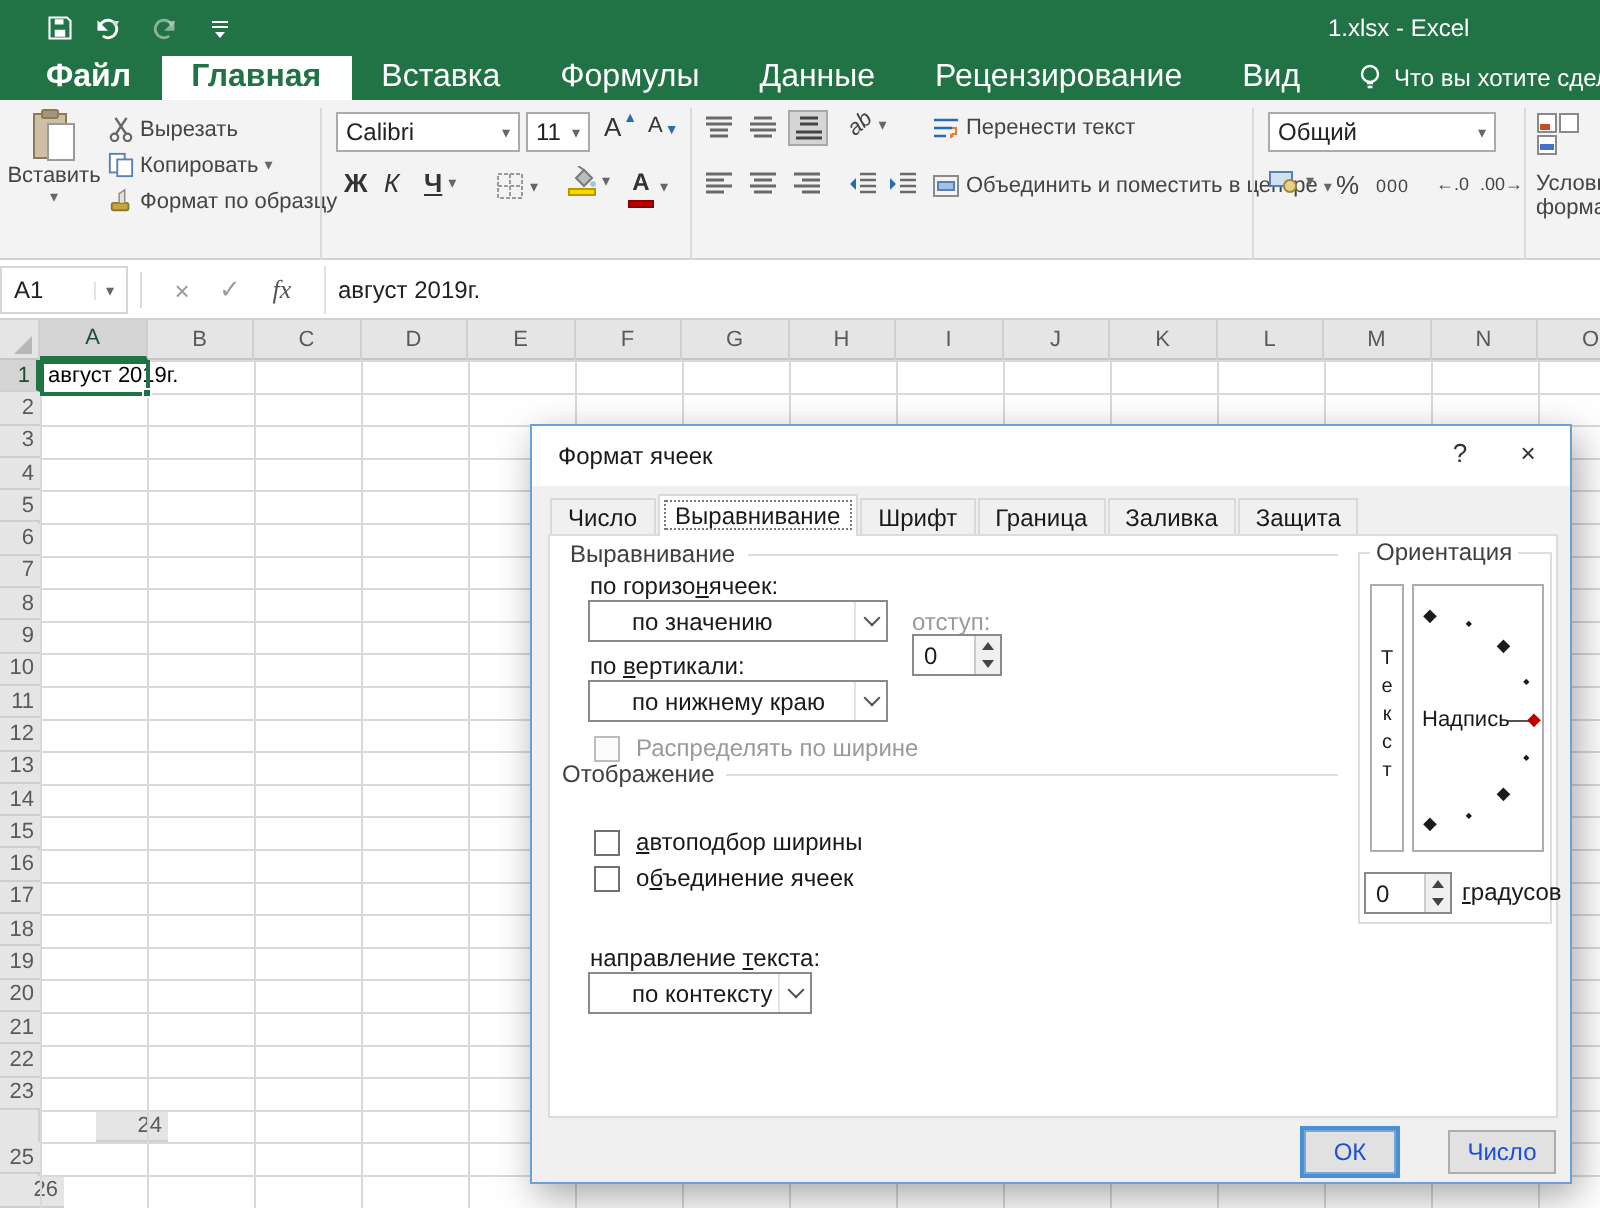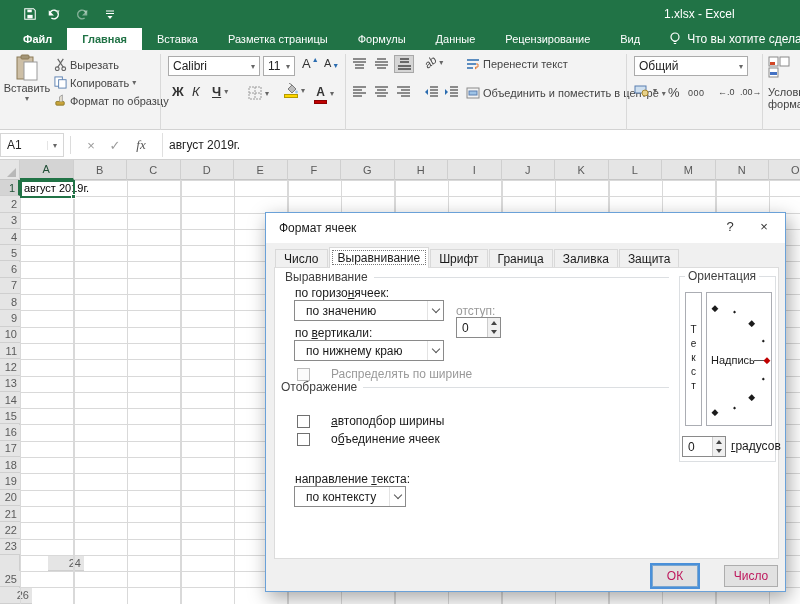--- a/index.html
+++ b/index.html
@@ -10,21 +10,21 @@
 
   
   #titlebar { left:0; top:0; width:800px; height:28px; background:#217346; }
   .qat-btn { display:inline-flex; align-items:center; justify-content:center; width:20px; height:20px; margin-top:4px; }
   .qat-chev { color:#cfe3d8; font-size:7px; margin-left:-4px; margin-top:8px; }
   #win-title { color:#ffffff; font-size:12px; top:7px; left:664px; white-space:nowrap; }
 
   
   #tabrow { left:0; top:28px; width:800px; height:22px; background:#217346; display:flex; align-items:stretch; }
   #ribbon-tabs { display:flex; margin-left:8px; }
-  .rtab { color:#ffffff; font-size:11px; padding:0 15px; display:flex; align-items:center; white-space:nowrap; }
+  .rtab { color:#ffffff; font-size:16px; padding:0 15px; display:flex; align-items:center; white-space:nowrap; }
   .rtab.file { background:#217346; font-weight:bold; }
   .rtab.active { background:#ffffff; color:#217346; font-weight:bold; }
   #tellme { display:flex; align-items:center; color:#ffffff; font-size:12px; margin-left:14px; gap:6px; white-space:nowrap; }
 
   
   #ribbon { left:0; top:50px; width:800px; height:80px; background:#f3f3f3; border-bottom:1px solid #d2d2d2; }
   .rsep { position:absolute; top:4px; width:1px; height:106px; background:#d9d9d9; }
   .grp-label { position:absolute; top:114px; font-size:10px; color:#666; text-align:center; white-space:nowrap; }
   .launcher { position:absolute; top:114px; width:10px; height:10px; border-left:1px solid #8a8a8a; border-top:1px solid #8a8a8a; }
   .launcher::after { content:""; position:absolute; right:1px; bottom:1px; width:4px; height:4px; border-right:1.5px solid #8a8a8a; border-bottom:1.5px solid #8a8a8a; }
@@ -71,43 +71,43 @@
   #dlg-close { right:12px; top:6px; font-size:13px; color:#333; width:18px; text-align:center; }
   #dlg-tabs { left:9px; top:34px; display:flex; align-items:flex-end; height:21px; }
   .dtab { height:19px; padding:0 8px; font-size:12px; color:#1a1a1a; background:#f0f0f0; border:1px solid #d9d9d9; border-bottom:none; display:flex; align-items:center; margin-right:1px; }
   .dtab.active { height:21px; background:#fff; position:relative; z-index:2; outline:1px dotted #777; outline-offset:-4px; }
   #dlg-page { left:8px; top:54px; width:505px; height:292px; background:#fff; border:1px solid #dcdcdc; z-index:1; }
   .gcap { display:flex; align-items:center; gap:6px; position:absolute; font-size:12px; color:#404040; }
   .gcap .line { height:1px; background:#dcdfe2; }
   .dlabel { position:absolute; font-size:12px; color:#1a1a1a; white-space:nowrap; }
   .dlabel.dis { color:#9a9a9a; }
   .u { text-decoration:underline; }
-  .dcombo { position:absolute; height:21px; background:#fff; border:1px solid #8a8a8a; font-size:12px; color:#1a1a1a; display:flex; align-items:center; padding-left:11px; }
+  .dcombo { position:absolute; height:21px; background:#fff; border:1px solid #8a8a8a; font-size:12px; color:#1a1a1a; display:flex; align-items:center; padding-left:21px; }
   .dcombo .chev { margin-left:auto; width:16px; align-self:stretch; border-left:1px solid #e3e3e3; display:flex; align-items:center; justify-content:center; }
   .dcombo .chev i { width:6px; height:6px; border-right:1.4px solid #555; border-bottom:1.4px solid #555; transform:rotate(45deg); margin-top:-3px; }
   .spin { position:absolute; height:21px; background:#fff; border:1px solid #8a8a8a; font-size:12px; color:#1a1a1a; display:flex; }
   .spin .val { flex:1; display:flex; align-items:center; padding-left:5px; }
   .spin .btns { width:13px; border-left:1px solid #ccc; display:flex; flex-direction:column; }
   .spin .btns div { flex:1; background:#f0f0f0; display:flex; align-items:center; justify-content:center; }
   .tri-up { width:0; height:0; border-left:3px solid transparent; border-right:3px solid transparent; border-bottom:4px solid #444; }
   .tri-dn { width:0; height:0; border-left:3px solid transparent; border-right:3px solid transparent; border-top:4px solid #444; }
-  .cbrow { position:absolute; display:flex; align-items:center; gap:21px; }
+  .cbrow { position:absolute; display:flex; align-items:center; gap:8px; }
   .cb { width:13px; height:13px; background:#fff; border:1px solid #707070; flex:none; }
   .cb.dis { border-color:#bcbcbc; background:#fbfbfb; }
   #orient-box { position:absolute; left:404px; top:8px; width:97px; height:186px; border:1px solid #dcdfe2; }
   #orient-cap { position:absolute; left:410px; top:1px; font-size:12px; color:#404040; background:#fff; padding:0 3px; }
   #vtext-box { position:absolute; left:410px; top:24px; width:17px; height:134px; border:1px solid #abadb3; display:flex; align-items:center; justify-content:center; }
   #vtext { writing-mode:vertical-rl; text-orientation:upright; font-size:10px; letter-spacing:3px; color:#1a1a1a; }
   #dial { position:absolute; left:431px; top:24px; width:66px; height:134px; border:1px solid #abadb3; }
   .dot { position:absolute; color:#1b1b1b; transform:translate(-50%,-50%); line-height:1; }
   .dot.red { color:#c00000; }
   #needle-label { position:absolute; left:4px; top:61px; font-size:11px; color:#1a1a1a; }
   #needle-line { position:absolute; left:47px; top:67px; width:12px; height:1px; background:#555; }
   #deg-label { position:absolute; left:456px; top:171px; font-size:12px; color:#1a1a1a; }
-  .btn { position:absolute; height:22px; background:#e1e1e1; border:1px solid #adadad; font-size:12px; color:#be185d; display:flex; align-items:center; justify-content:center; }
+  .btn { position:absolute; height:22px; background:#e1e1e1; border:1px solid #adadad; font-size:12px; color:#1d4ed8; display:flex; align-items:center; justify-content:center; }
   .btn.default { box-shadow:0 0 0 2px #4a90d9; border-color:#7aa7d0; }
 </style>
 </head>
 <body>
 
 <div id="app">
 
   <div class="abs" id="titlebar">
     <span class="qat-btn abs" style="left:20px">
       <svg width="14" height="14" viewBox="0 0 16 16">
@@ -137,21 +137,20 @@
         </svg>
     </span>
     <span class="abs" id="win-title">1.xlsx - Excel</span>
   </div>
 
   <div class="abs" id="tabrow">
     <div id="ribbon-tabs">
         <div class="rtab file">Файл</div>
         <div class="rtab active">Главная</div>
         <div class="rtab">Вставка</div>
-        <div class="rtab">Разметка страницы</div>
         <div class="rtab">Формулы</div>
         <div class="rtab">Данные</div>
         <div class="rtab">Рецензирование</div>
         <div class="rtab">Вид</div>
       </div>
     <div id="tellme">
       <span>
         <svg width="12" height="14" viewBox="0 0 12 14">
             <circle cx="6" cy="5" r="4" fill="none" stroke="#fff" stroke-width="1.2"></circle>
             <path d="M4.5 9.5h3M4.8 11.5h2.4" stroke="#fff" stroke-width="1.2"></path>

